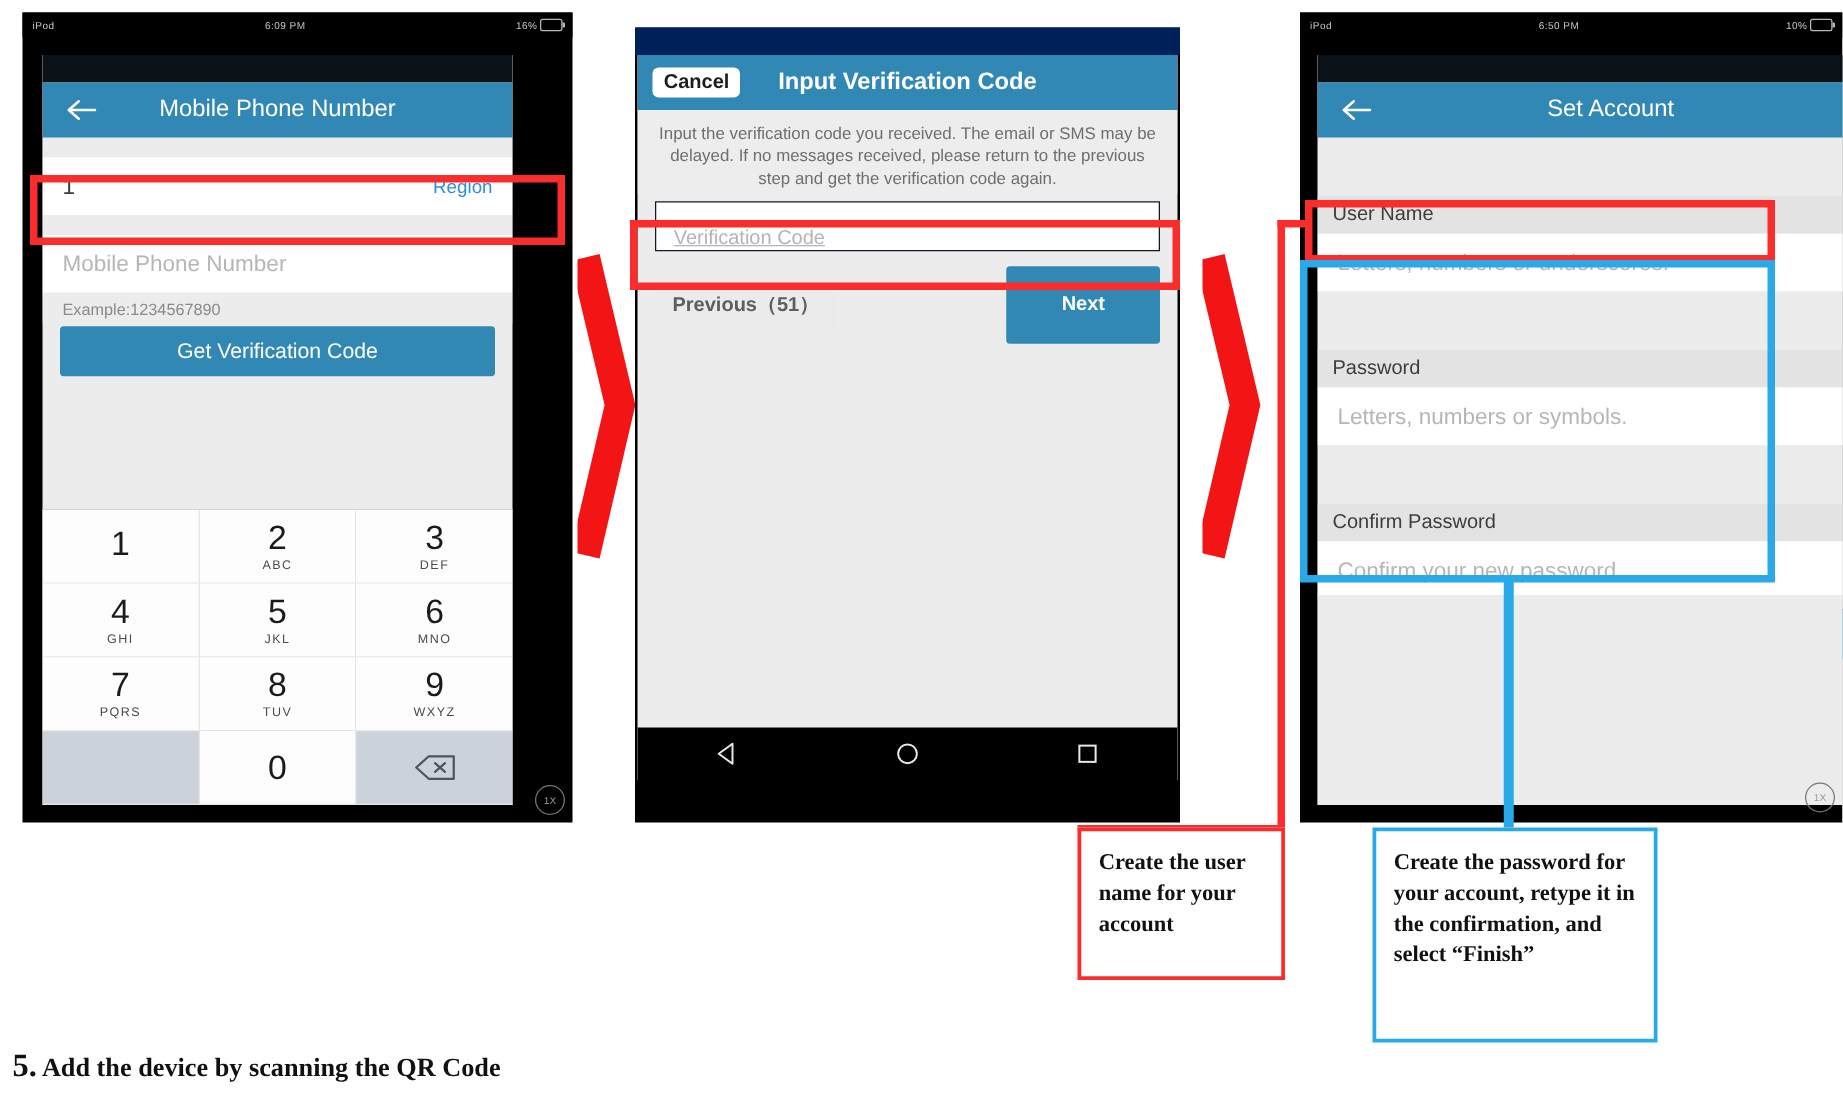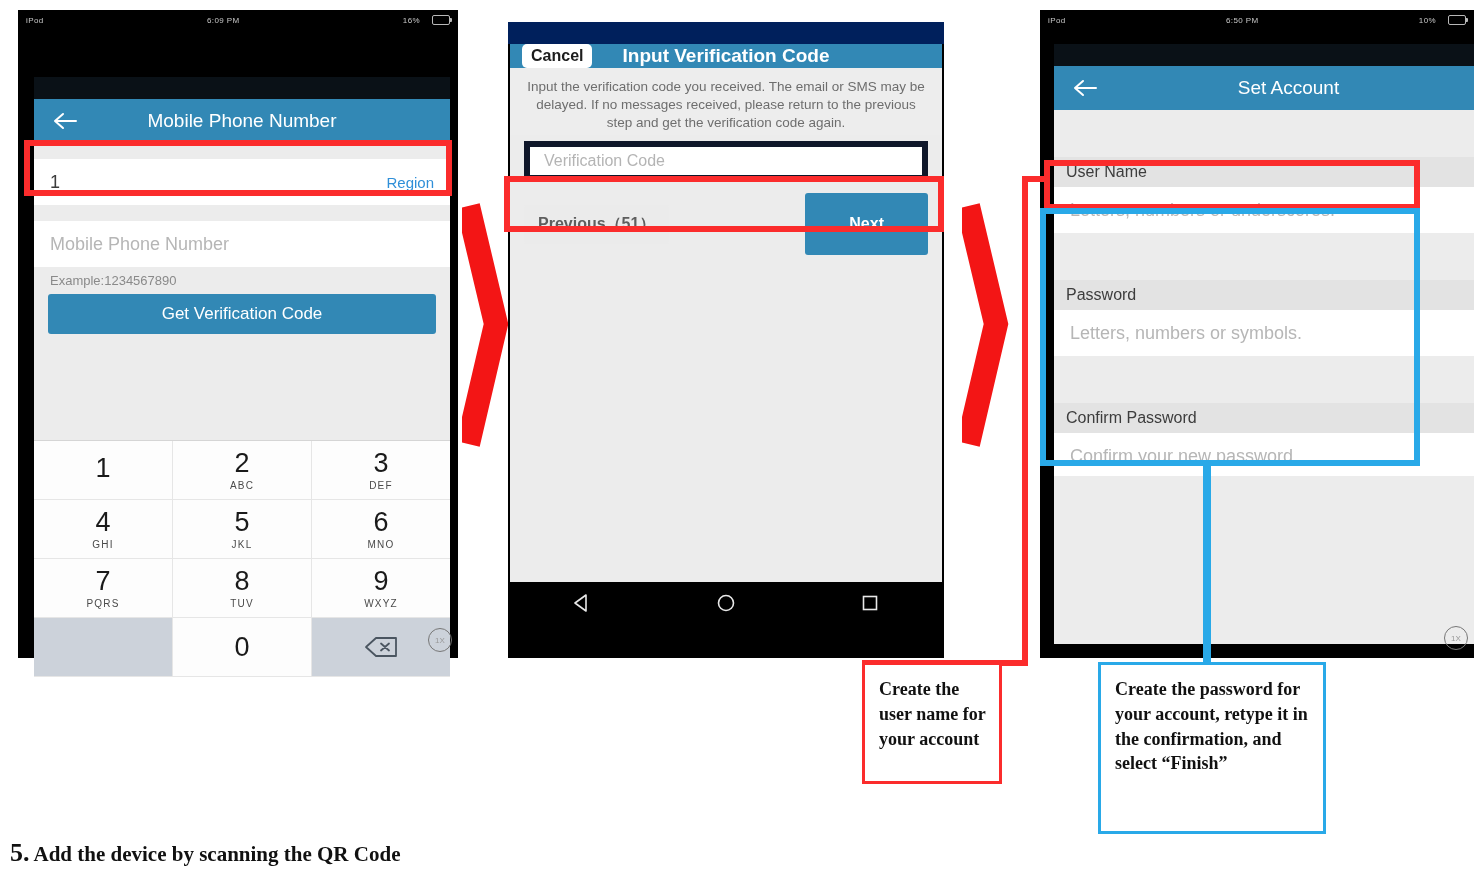--- a/index.html
+++ b/index.html
@@ -15,21 +15,21 @@
   
   .phone{position:absolute;background:#000;}
   .statusbar{
     position:absolute;left:0;top:0;right:0;height:20px;background:#000;
     display:flex;align-items:center;justify-content:space-between;
     padding:0 8px;box-sizing:border-box;
     font-size:8px;color:#c8c8c8;letter-spacing:.4px;
     filter:blur(0.6px);
   }
   .statusbar .sb-mid{flex:1;text-align:center;}
-  .sb-right{display:flex;align-items:center;gap:12px;}
+  .sb-right{display:flex;align-items:center;gap:2px;}
   .batt{
     width:16px;height:8px;border:1px solid #b8b8b8;border-radius:2px;
     position:relative;
   }
   .batt:after{content:"";position:absolute;right:-3px;top:2px;width:2px;height:4px;background:#b8b8b8;border-radius:0 1px 1px 0;}
 
   .screen{position:absolute;background:#ececec;overflow:hidden;}
   .navbar{
     background:#3288b5;color:#fff;height:44px;
     display:flex;align-items:center;position:relative;
@@ -46,21 +46,21 @@
 
   .field{
     background:#fff;height:46px;display:flex;align-items:center;
     padding:0 16px;box-sizing:border-box;font-size:18px;color:#3c3c3c;
     position:relative;
   }
   .field .ph{color:#b6b6b6;}
 
   
   #phone1{left:18px;top:10px;width:440px;height:648px;}
-  #p1screen{left:16px;top:34px;width:416px;height:600px;margin-top:33px;}
+  #p1screen{left:16px;top:34px;width:376px;height:600px;}
   #p1-darkstrip{height:22px;background:#0a1117;}
   .region-link{margin-left:auto;color:#2f8fd8;font-size:15px;}
   .hint{padding:6px 16px 4px;font-size:13px;color:#8a8a8a;background:#ececec;}
   .getcode{
     margin:2px 14px 10px;height:40px;background:#3288b5;color:#fff;
     display:flex;align-items:center;justify-content:center;
     font-size:17px;border-radius:3px;
   }
   .keyboard{
     position:absolute;left:0;right:0;bottom:0;background:#fcfcfc;
@@ -76,39 +76,39 @@
   .key:last-child{border-right:none;}
   .key .num{font-size:27px;color:#1a1a1a;line-height:1;font-weight:300;}
   .key .sub{font-size:10px;color:#4a4a4a;letter-spacing:1.2px;margin-top:3px;}
   .key.blank,.key.del{background:#ccd2da;}
   .key.del svg{display:block;}
 
   
   #phone2{left:508px;top:22px;width:436px;height:636px;}
   #p2screen{left:2px;top:22px;width:432px;height:580px;}
   .p2nav{
-    background:#3288b5;height:24px;display:flex;align-items:center;
+    background:#3288b5;height:44px;display:flex;align-items:center;
     position:relative;
   }
   .cancel-btn{
     margin-left:12px;background:#fff;color:#1d1d1d;font-size:16px;
     font-weight:bold;padding:3px 9px;border-radius:5px;z-index:2;
   }
   .p2nav .nav-title{
     position:absolute;left:0;right:0;text-align:center;color:#fff;
     font-size:19px;font-weight:bold;
   }
   .p2desc{
     padding:10px 16px 4px;text-align:center;font-size:13.5px;
     color:#6e6e6e;line-height:1.32;background:#ededed;
   }
   .vcode{
-    margin:6px 14px 0;height:40px;background:#fff;border:6px solid #0f172a;
-    display:flex;align-items:center;padding-left:14px;box-sizing:border-box;
-    font-size:16px;color:#b4b4b4;
+    margin:6px 14px 0;height:40px;background:#fff;border:1px solid #0f172a;
+    display:flex;align-items:flex-end;padding-left:14px;box-sizing:border-box;
+    font-size:16px;color:#b4b4b4;text-decoration:underline;
   }
   .p2btns{display:flex;align-items:center;padding:12px 14px 0;gap:7px;}
   .prev-btn{
     background:#ebebeb;color:#5e5e5e;font-size:16px;font-weight:bold;
     padding:9px 14px;border-radius:3px;
   }
   .next-btn{
     margin-left:auto;background:#3288b5;color:#fff;font-size:16px;
     font-weight:bold;padding:22px 44px;border-radius:3px;
   }
@@ -378,21 +378,21 @@
   <div class="hl hl-red" style="left:1044px;top:160px;width:376px;height:50px;"></div>
 
   <div class="hl hl-blue" style="left:1040px;top:208px;width:380px;height:258px;"></div>
 
   <div class="conn" style="left:1022px;top:176px;width:24px;height:6px;"></div>
   <div class="conn" style="left:1022px;top:176px;width:6px;height:490px;"></div>
   <div class="conn" style="left:862px;top:660px;width:166px;height:6px;"></div>
 
   <div class="conn-blue" style="left:1203px;top:462px;width:8px;height:204px;"></div>
 
-  <div class="callout red" style="left:862px;top:662px;width:140px;height:122px;">Create the user name for your account</div>
+  <div class="callout red" style="left:862px;top:662px;width:166px;height:122px;">Create the user name for your account</div>
 
   <div class="callout blue" style="left:1098px;top:662px;width:228px;height:172px;">Create the password for your account, retype it in the confirmation, and select “Finish”</div>
 
   <div class="caption">
     <span class="cnum">5.</span>
     <span class="ctxt">Add the device by scanning the QR Code</span>
   </div>
 
 </div>
 

